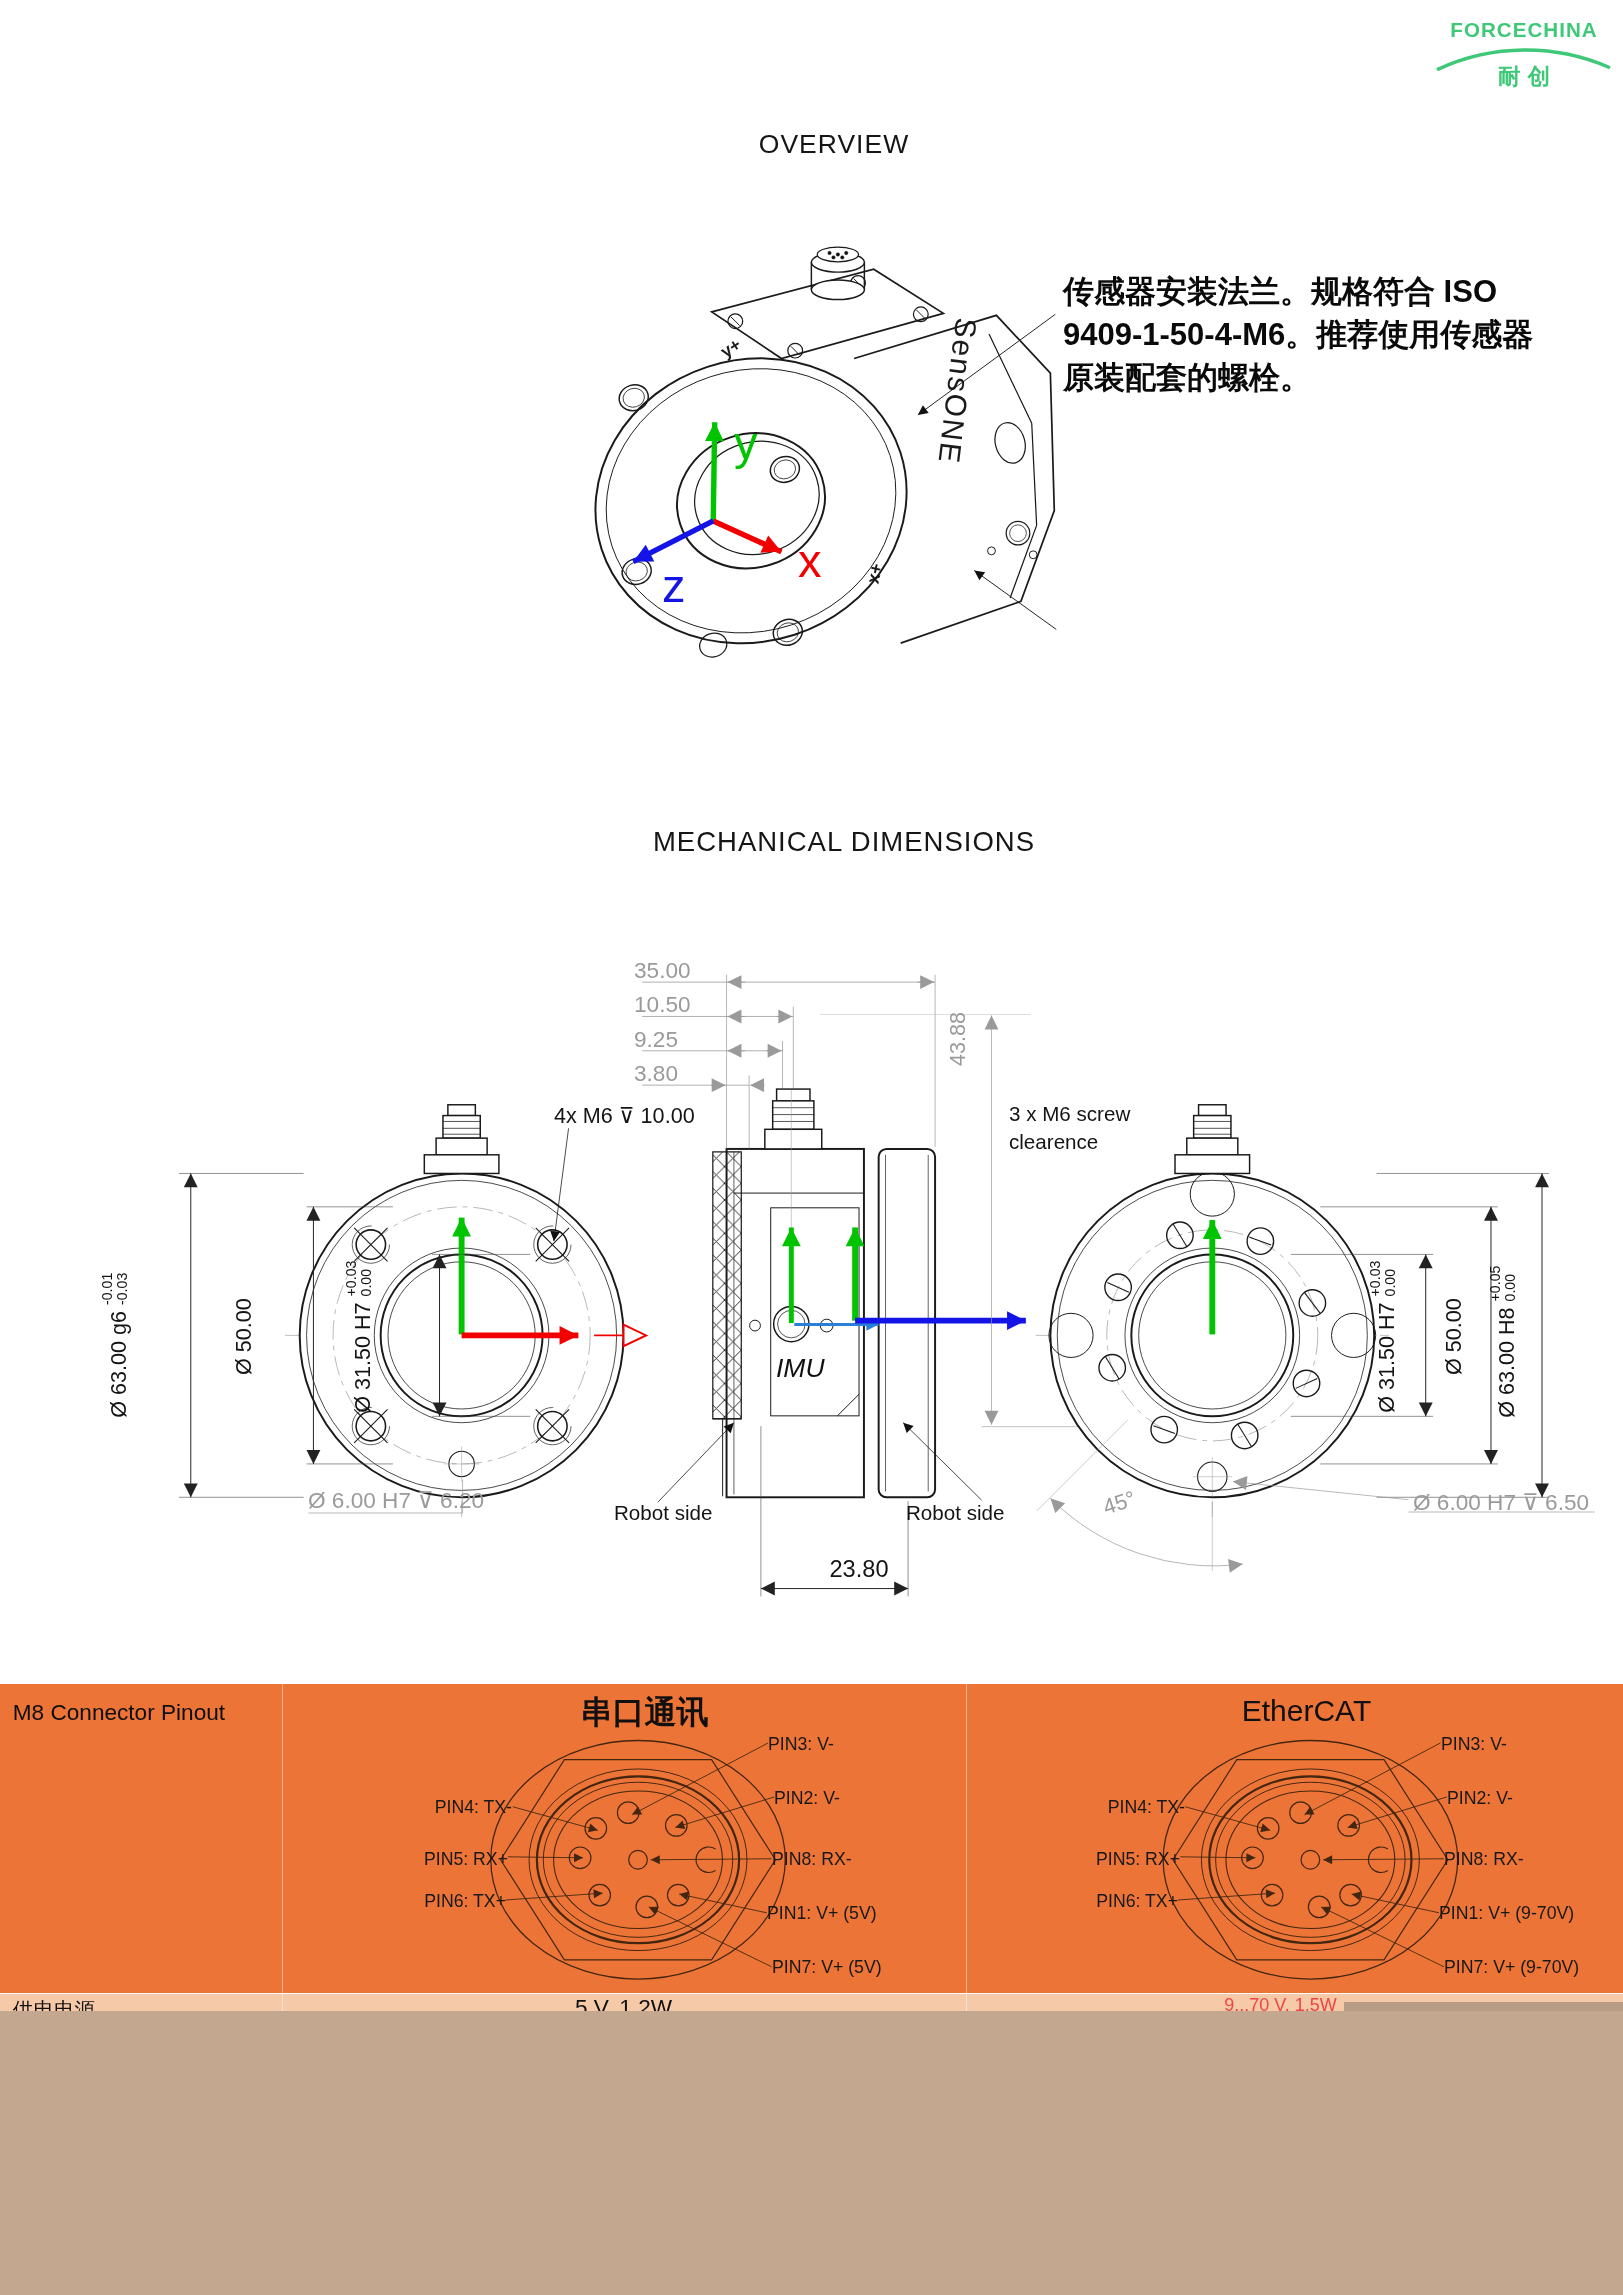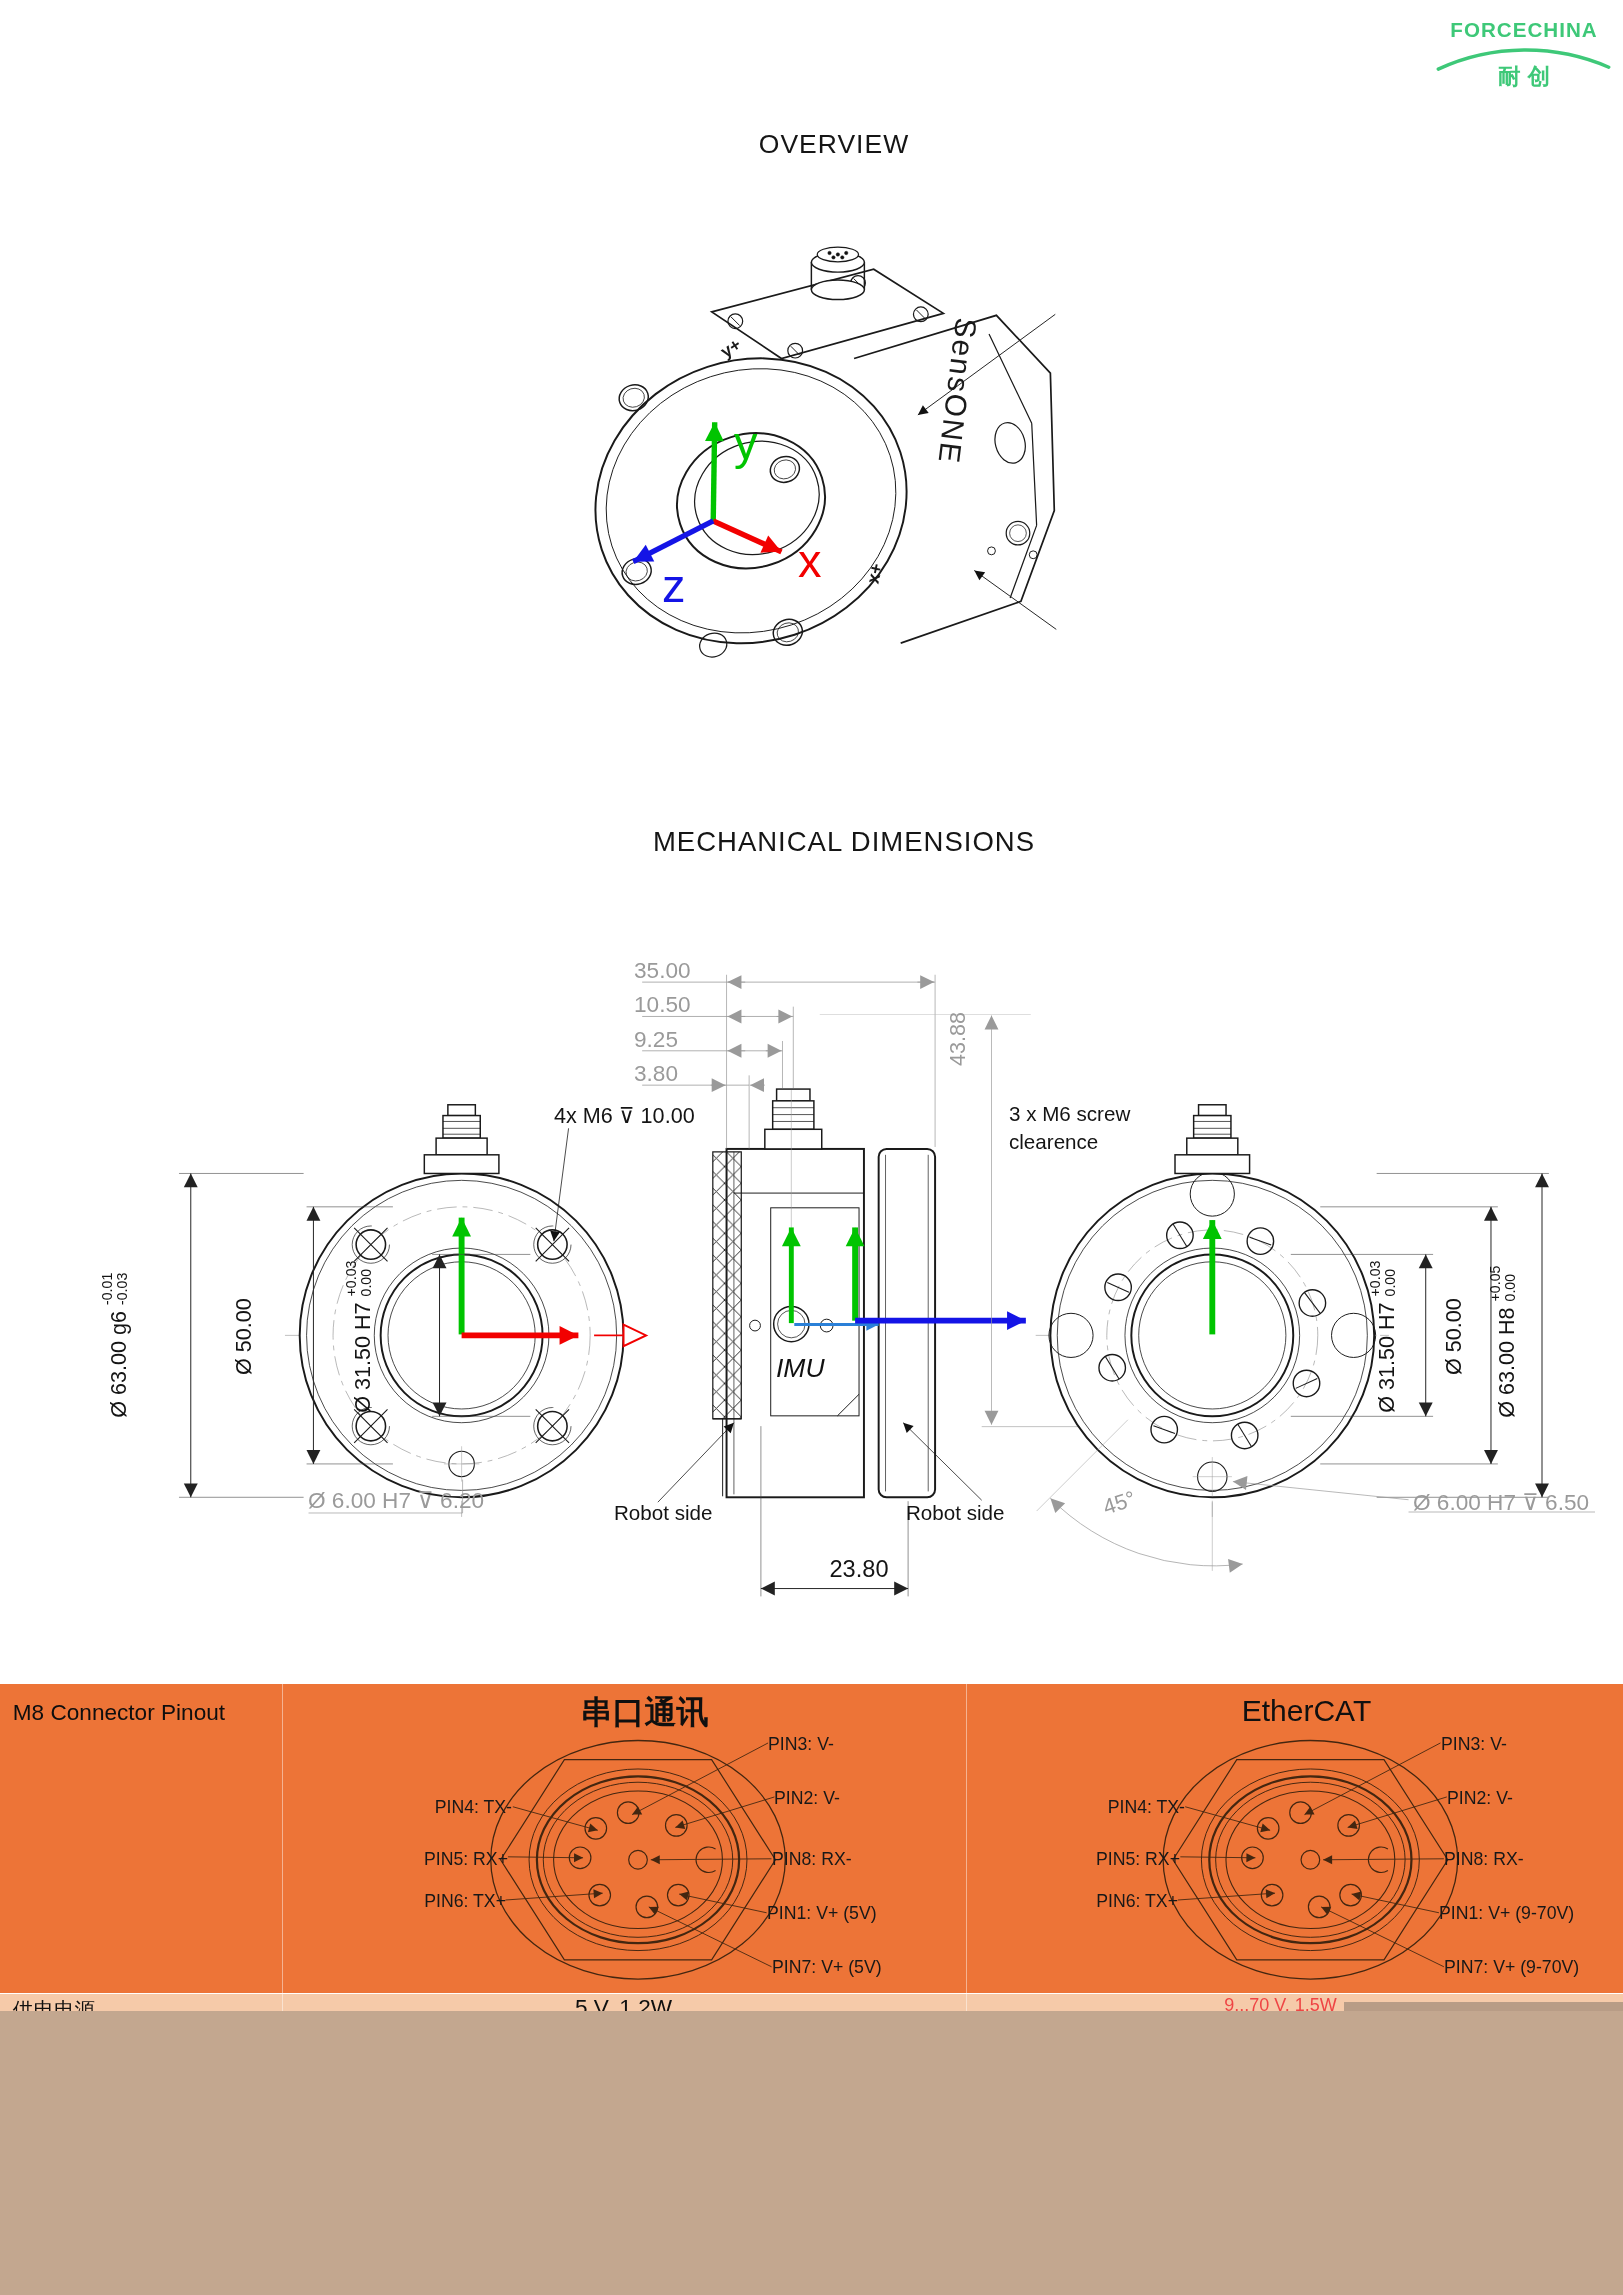--- a/index.html
+++ b/index.html
@@ -134,20 +134,21 @@
     </g>
   </svg>
 
   <div class="abs sensone nowrap" style="left:983px;top:320px;">SensONE</div>
   <div class="abs facemark" style="left:721px;top:338px;transform:rotate(-33deg);">y+</div>
   <div class="abs facemark" style="left:865px;top:563px;transform:rotate(-78deg);">x+</div>
   <div class="abs axlbl" style="left:734px;top:415px;color:#00c400;">y</div>
   <div class="abs axlbl" style="left:798px;top:533px;color:#f20000;">x</div>
   <div class="abs axlbl" style="left:662px;top:558px;color:#1414e6;">z</div>
 
+  <div class="abs ann" style="left:1063px;top:271px;width:491px;">传感器安装法兰。规格符合 ISO 9409-1-50-4-M6。推荐使用传感器原装配套的螺栓。</div>
 
   <div class="abs title ctr" style="left:628px;top:826px;width:432px;font-size:27.5px;">MECHANICAL DIMENSIONS</div>
 
   <svg class="abs" style="left:74px;top:933px;" width="1521" height="687" viewBox="0 0 3100 1400">
 
     <g>
       <g stroke="#aaa" stroke-width="1.5" stroke-dasharray="46 12 8 12">
         <line x1="430" y1="820" x2="1150" y2="820"></line>
           <line x1="790" y1="455" x2="790" y2="1190"></line>
       </g>

